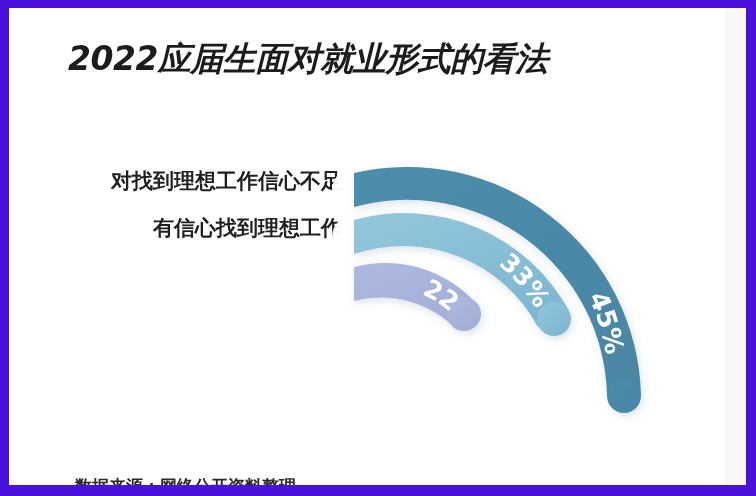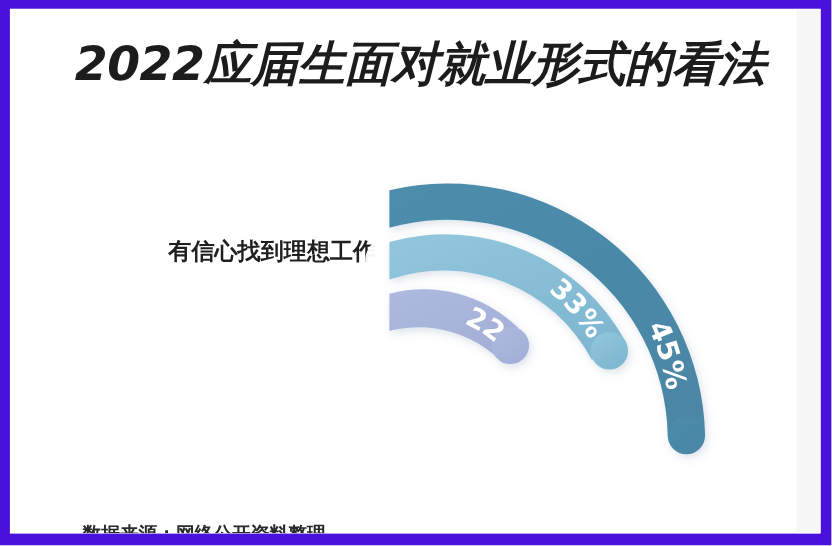--- a/index.html
+++ b/index.html
@@ -45,21 +45,21 @@
     width: 22px;
     height: 477px;
     background: #f7f7f7;
   }
 
   
   #title {
     position: absolute;
     left: 59px;
     top: 26px;
-    font-size: 43px;
+    font-size: 33px;
     line-height: 50px;
     font-weight: 900;
     font-style: italic;
     letter-spacing: -0.5px;
     color: #1c1c1c;
     white-space: nowrap;
     text-shadow:
        1px 0 0 #ffffff,
       -1px 0 0 #ffffff,
        0 1px 0 #ffffff,
@@ -112,20 +112,21 @@
 </head>
 <body>
 
 <div id="frame">
   <div id="canvas">
 
     <div id="right-strip"></div>
 
     <div id="title">2022应届生面对就业形式的看法</div>
 
+    <div class="cat-label" id="cat-0">对找到理想工作信心不足</div>
     <div class="cat-label" id="cat-1">有信心找到理想工作</div>
 
     <svg id="arcs" viewBox="0 0 737 477">
       <defs>
         <filter id="arcShadow" x="-30%" y="-30%" width="170%" height="170%">
           <feDropShadow dx="2" dy="3" stdDeviation="4" flood-color="#5a7fa0" flood-opacity="0.22"></feDropShadow>
         </filter>
         <linearGradient id="gradOuter" x1="0" y1="0" x2="0.7" y2="1">
           <stop offset="0%" stop-color="#4d8dab"></stop>
           <stop offset="55%" stop-color="#4a89a8"></stop>

